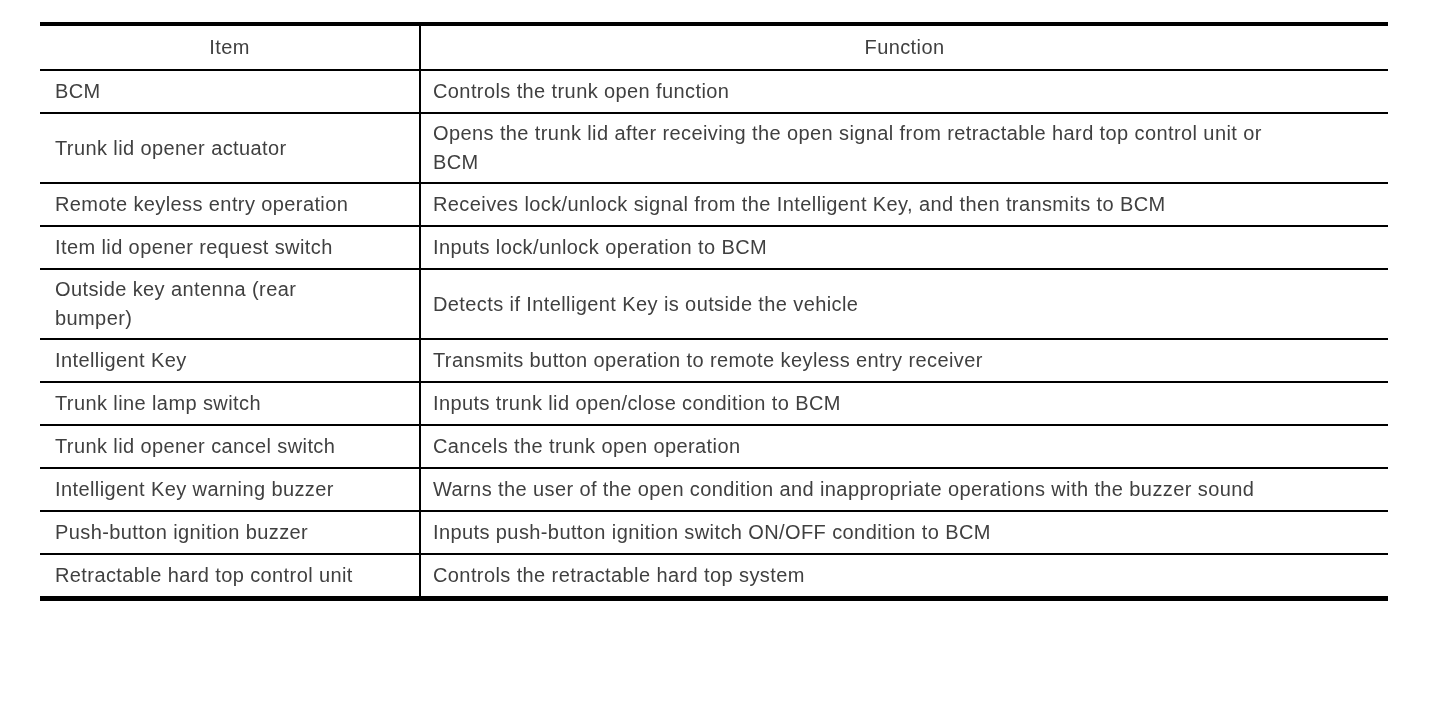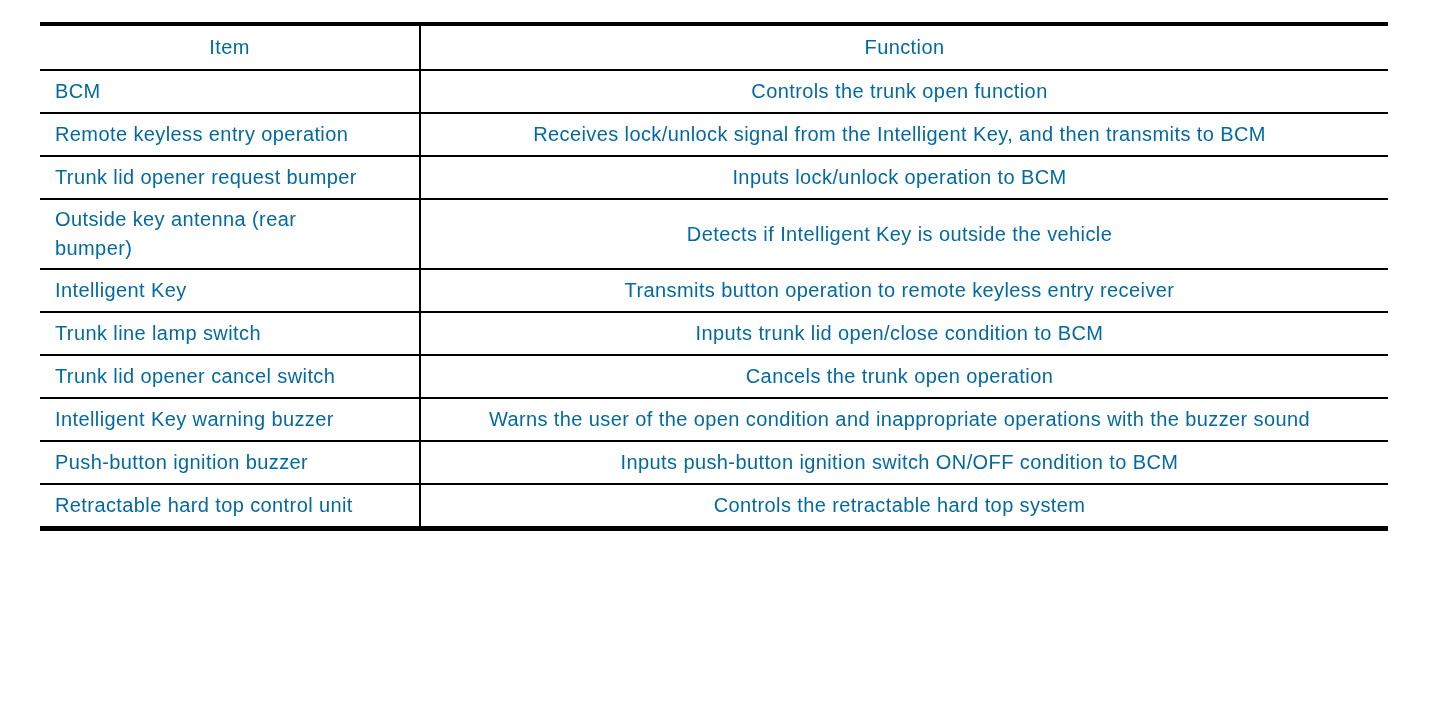--- a/index.html
+++ b/index.html
@@ -22,21 +22,21 @@
     position: absolute;
     left: 40px;
     top: 22px;
     width: 1348px;
     border-collapse: collapse;
     table-layout: fixed;
     border-top: 4px solid #000000;
     border-bottom: 5px solid #000000;
     font-size: 20px;
     letter-spacing: 0.4px;
-    color: #0369a1;
+    color: #404040;
   }
   col.col-item { width: 380px; }
   col.col-function { width: 968px; }
 
   table.spec-table th {
     border-bottom: 2px solid #000000;
     font-weight: normal;
     text-align: center;
     vertical-align: middle;
     padding: 6px 8px;
@@ -51,21 +51,20 @@
     border-bottom: 2px solid #000000;
     vertical-align: middle;
     padding: 5px 22px 5px 15px;
     line-height: 29px;
     height: 31px;
     white-space: pre-line;
     text-align: left;
   }
   table.spec-table td.function-cell {
     padding-left: 12px;
-    text-align: center;
   }
 </style>
 </head>
 <body>
 
 <div class="page">
   <table class="spec-table">
     <colgroup>
       <col class="col-item">
       <col class="col-function">
@@ -75,25 +74,30 @@
         <th>Item</th>
         <th>Function</th>
       </tr>
     </thead>
     <tbody>
       <tr>
         <td class="item-cell">BCM</td>
         <td class="function-cell">Controls the trunk open function</td>
       </tr>
       <tr>
+        <td class="item-cell">Trunk lid opener actuator</td>
+        <td class="function-cell">Opens the trunk lid after receiving the open signal from retractable hard top control unit or
+BCM</td>
+      </tr>
+      <tr>
         <td class="item-cell">Remote keyless entry operation</td>
         <td class="function-cell">Receives lock/unlock signal from the Intelligent Key, and then transmits to BCM</td>
       </tr>
       <tr>
-        <td class="item-cell">Trunk lid opener request bumper</td>
+        <td class="item-cell">Item lid opener request switch</td>
         <td class="function-cell">Inputs lock/unlock operation to BCM</td>
       </tr>
       <tr>
         <td class="item-cell">Outside key antenna (rear
 bumper)</td>
         <td class="function-cell">Detects if Intelligent Key is outside the vehicle</td>
       </tr>
       <tr>
         <td class="item-cell">Intelligent Key</td>
         <td class="function-cell">Transmits button operation to remote keyless entry receiver</td>

